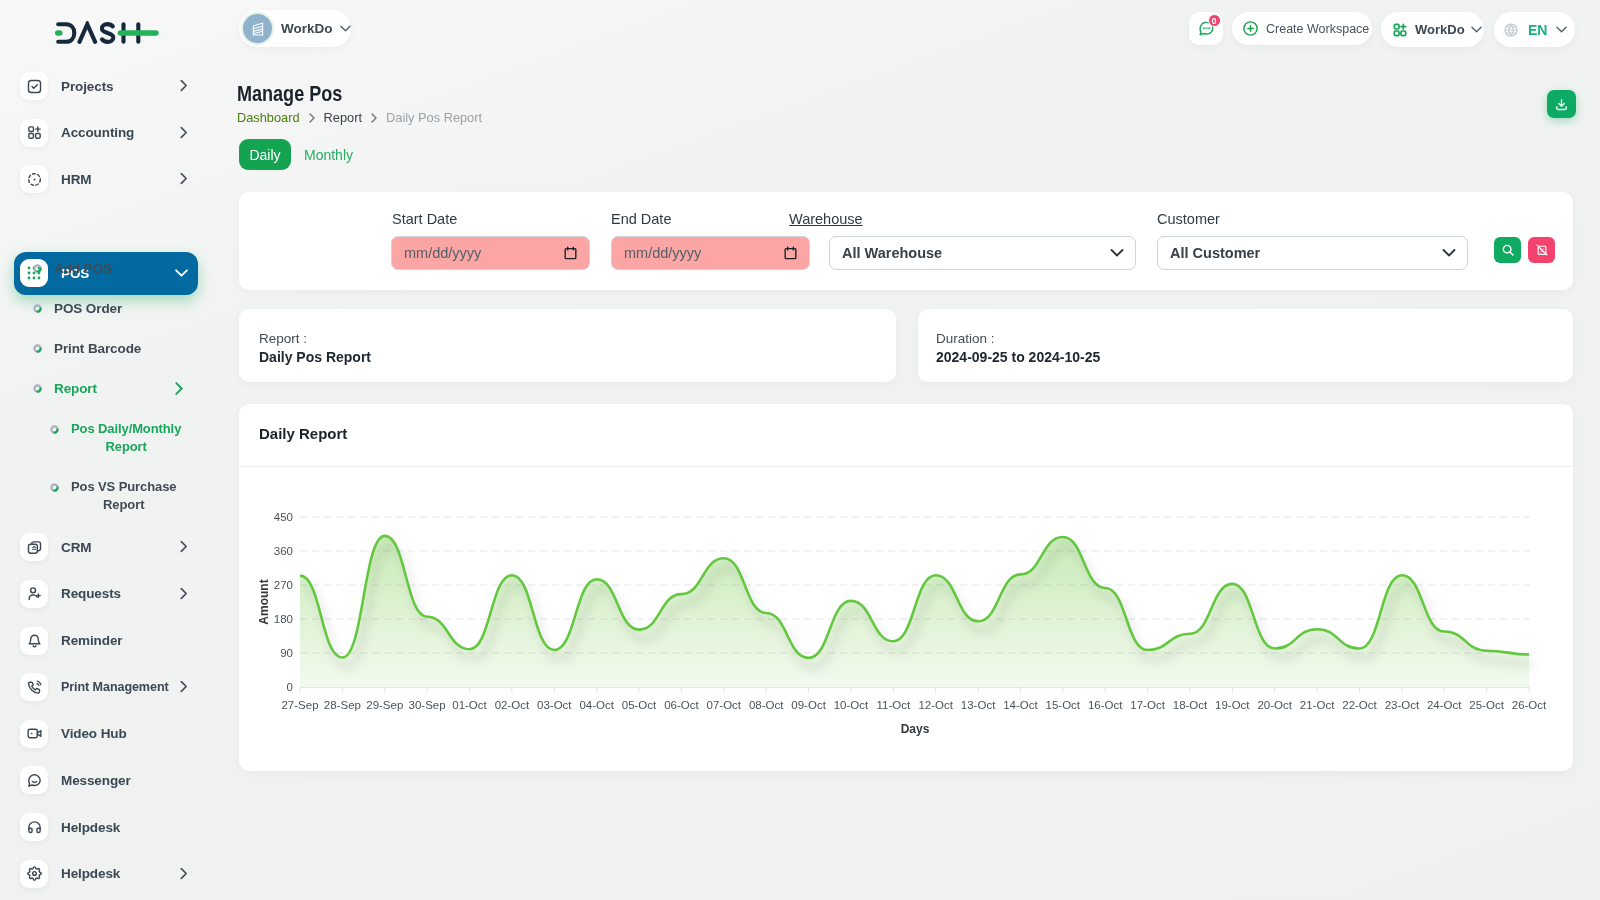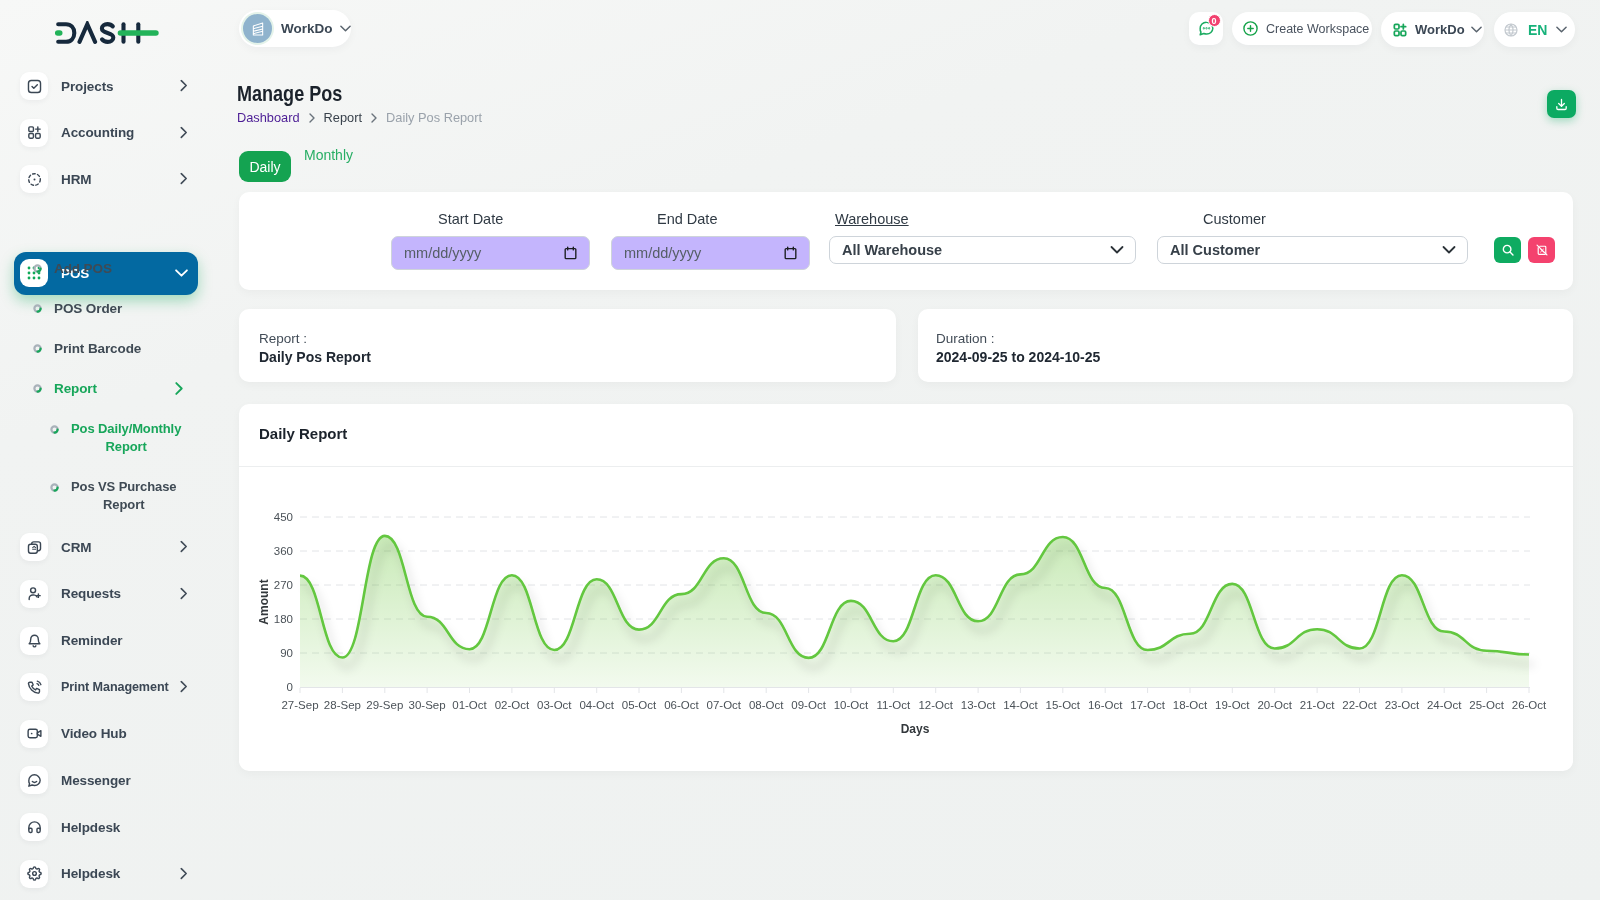--- a/index.html
+++ b/index.html
@@ -19,24 +19,24 @@
 .menu-item .chev { position:absolute; right:10px; top:50%; transform:translateY(-50%); display:flex; }
 .mi-active { background:#0369a1; border-radius:12px; box-shadow:0 6px 14px rgba(15,169,88,0.35);margin-top:48px;}
 .mi-active .label { color:#fff; }
 .sub-item { position:absolute; left:33px; display:flex; align-items:center; font-size:13.5px; font-weight:700; color:#3f4a54; letter-spacing:-0.1px;text-align:center;}
 .sub-item .dot { margin-right:12px; display:flex; }
 .green { color:#17a65a; }
 
 .pill { position:absolute; background:#fff; border-radius:20px; display:flex; align-items:center;
   box-shadow:0 3px 8px rgba(20,30,40,0.04); font-size:14.5px; color:#454f5b; }
 
-.flabel { position:absolute; font-size:14.5px; color:#303a44;margin-left:46px; }
-.finput { position:absolute; height:34px; background:#c4b5fd; border:1px solid #ced4da; border-radius:7px;
+.flabel { position:absolute; font-size:14.5px; color:#303a44; }
+.finput { position:absolute; height:34px; background:#fca5a5; border:1px solid #ced4da; border-radius:7px;
   font-family:"Liberation Sans",sans-serif; font-size:14.5px; color:#495057; padding:0 12px; }
-.fselect { position:absolute; height:28px; background:#fff; border:1px solid #ced4da; border-radius:7px;
+.fselect { position:absolute; height:34px; background:#fff; border:1px solid #ced4da; border-radius:7px;
   font-size:14.5px; color:#374049; display:flex; align-items:center; padding:0 12px; font-weight:600;}
 .fselect svg { position:absolute; right:11px; top:50%; transform:translateY(-50%); }
 </style>
 </head>
 <body>
 
 <div class="abs" id="logo" style="left:55px;top:21px;">
 <svg width="104" height="24" viewBox="0 0 104 24">
   <g fill="none" stroke="#16293c" stroke-width="4.1" stroke-linecap="round">
     <path d="M3.2 3.2 H11 C16 3.2 19.3 7 19.3 12 C19.3 17 16 20.8 11 20.8 H3.2"></path>
@@ -316,31 +316,31 @@
     <span style="margin-left:9px;font-weight:700;color:#17b27a;font-size:14px;">EN</span>
     <svg style="margin-left:9px;" width="11" height="7" viewBox="0 0 12 7">
         <path d="M1 1l5 5 5-5" fill="none" stroke="#5a646e" stroke-width="1.6" stroke-linecap="round" stroke-linejoin="round"></path>
       </svg>
   </div>
 </div>
 
 <div id="pagehead">
   <div class="abs" style="left:237px;top:81px;font-size:22px;font-weight:700;color:#1b222b;transform:scaleX(0.82);transform-origin:0 0;letter-spacing:0;">Manage Pos</div>
   <div class="abs" style="left:237px;top:110px;font-size:12.8px;color:#8a939c;display:flex;align-items:center;">
-    <span style="color:#4c1d95;">Dashboard</span>
+    <span style="color:#4d7c0f;">Dashboard</span>
     <svg style="margin:1px 9px 0;" width="6" height="10" viewBox="0 0 6 10">
         <path d="M1 1l4 4-4 4" fill="none" stroke="#6a737c" stroke-width="1.4" stroke-linecap="round" stroke-linejoin="round"></path>
       </svg>
     <span style="color:#39424c;">Report</span>
     <svg style="margin:1px 9px 0;" width="6" height="10" viewBox="0 0 6 10">
         <path d="M1 1l4 4-4 4" fill="none" stroke="#6a737c" stroke-width="1.4" stroke-linecap="round" stroke-linejoin="round"></path>
       </svg>
     <span style="color:#9aa2ab;">Daily Pos Report</span>
   </div>
-  <div class="abs" style="left:239px;top:139px;width:52px;height:31px;background:#14a351;border-radius:9px;color:#fff;font-size:14px;display:flex;align-items:center;justify-content:center;margin-top:12px;">Daily</div>
+  <div class="abs" style="left:239px;top:139px;width:52px;height:31px;background:#14a351;border-radius:9px;color:#fff;font-size:14px;display:flex;align-items:center;justify-content:center;">Daily</div>
   <div class="abs" style="left:304px;top:139px;height:31px;display:flex;align-items:center;color:#27ae64;font-size:14px;">Monthly</div>
   <div class="abs" style="left:1547px;top:90px;width:29px;height:28px;background:#0caa62;border-radius:7px;display:flex;align-items:center;justify-content:center;box-shadow:0 3px 8px rgba(12,170,98,0.35);">
     <svg width="15" height="15" viewBox="0 0 24 24" fill="none" stroke="#fff" stroke-width="2.1" stroke-linecap="round" stroke-linejoin="round">
         <path d="M12 4v11 M7.5 10.5L12 15l4.5-4.5"></path>
         <path d="M4.5 15.5v2.5a2 2 0 0 0 2 2h11a2 2 0 0 0 2-2v-2.5"></path>
       </svg>
   </div>
 </div>
 
 <div id="pagehead"></div>

